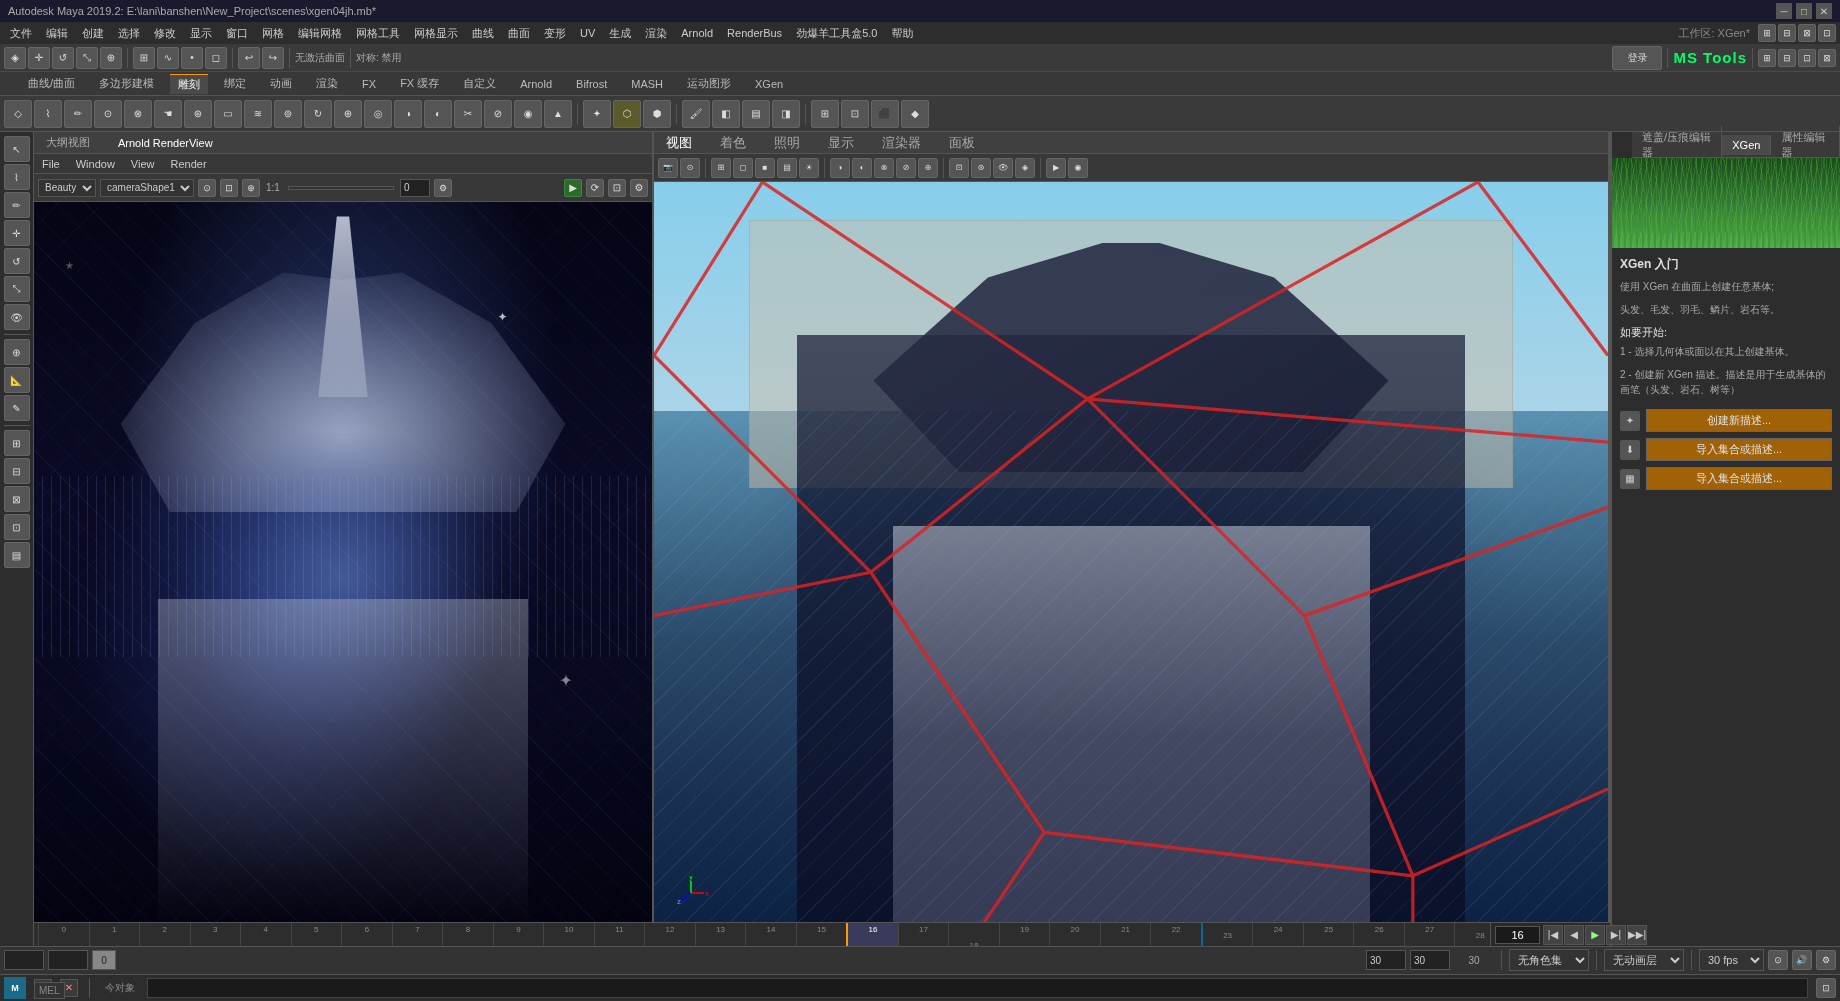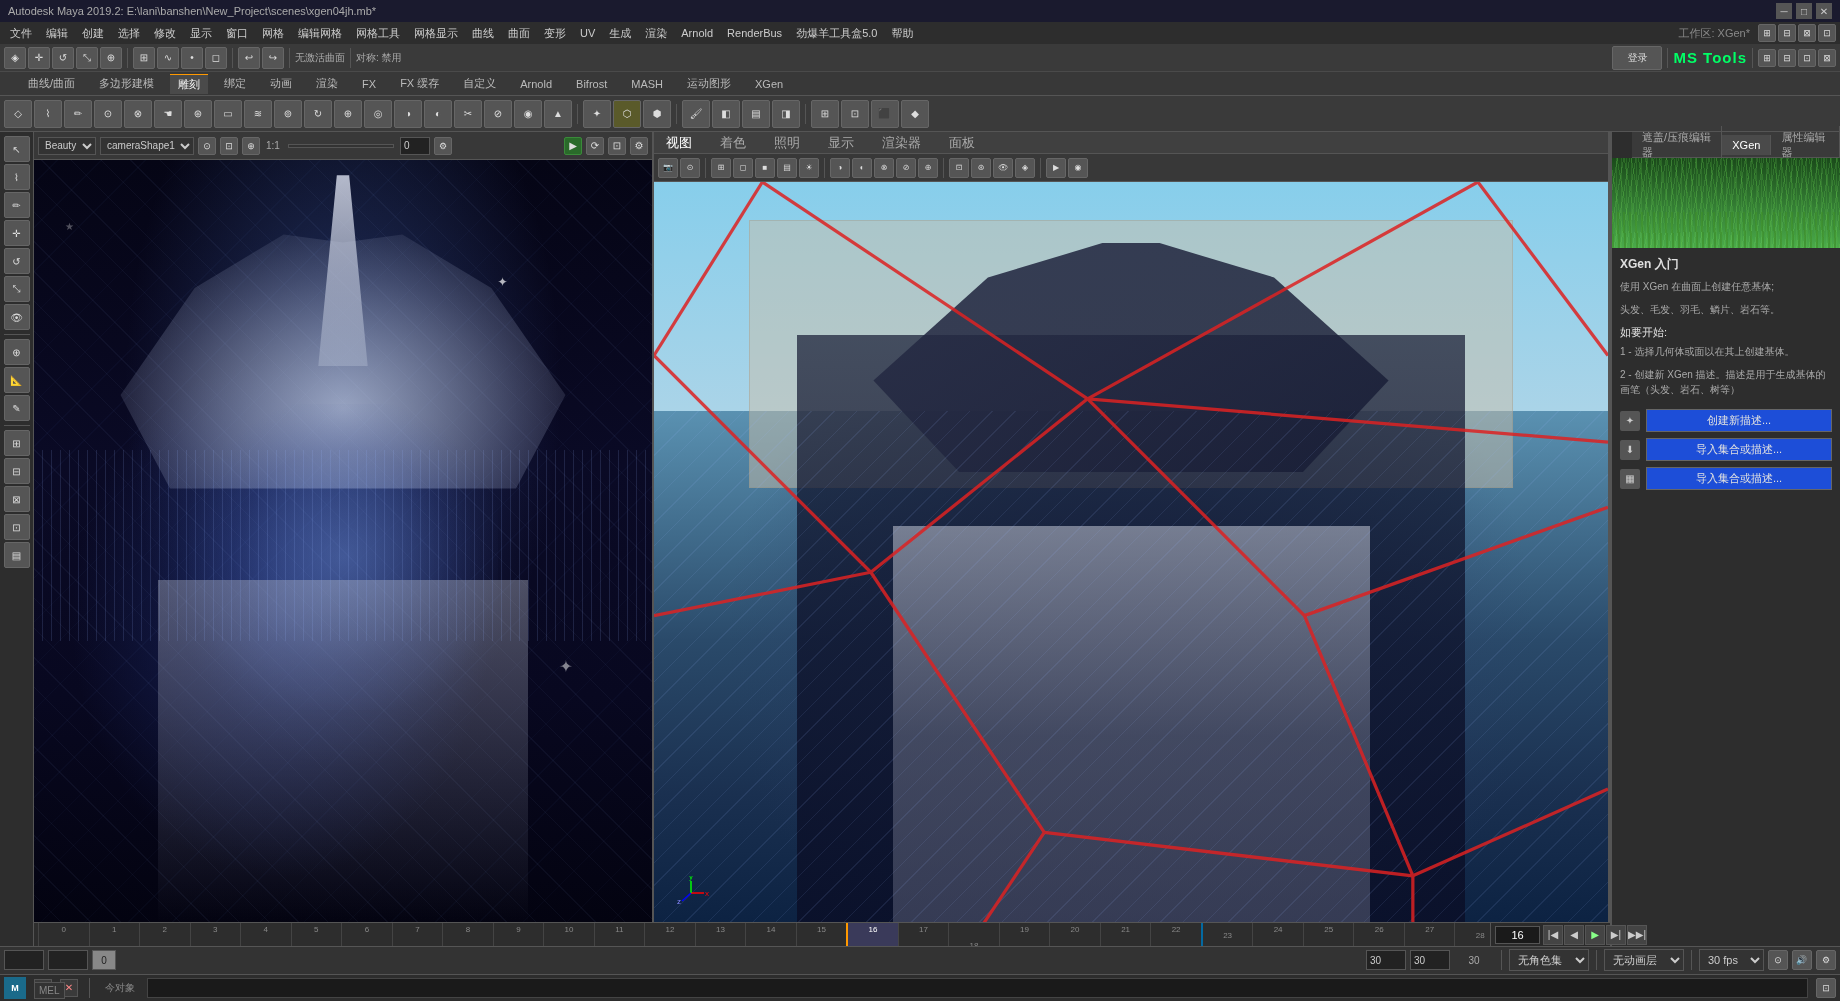--- a/index.html
+++ b/index.html
@@ -286,21 +286,21 @@
       background: #555;
       border-radius: 2px;
       display: flex;
       align-items: center;
       justify-content: center;
       font-size: 10px;
     }
     .xgen-btn-label {
       flex: 1;
       padding: 3px 8px;
-      background: #1d4ed8;
+      background: #a16207;
       border: 1px solid #666;
       color: #e0e0e0;
       font-size: 11px;
       cursor: pointer;
       text-align: center;
     }
 
     
     #timeline-area {
       position: absolute;
@@ -762,20 +762,30 @@
   <button class="icon-btn" style="width:26px;height:26px;">⊞</button>
   <button class="icon-btn" style="width:26px;height:26px;">⊟</button>
   <button class="icon-btn" style="width:26px;height:26px;">⊠</button>
   <button class="icon-btn" style="width:26px;height:26px;">⊡</button>
   <button class="icon-btn" style="width:26px;height:26px;">▤</button>
 </div>
 
 <div id="main-content">
 
   <div id="render-panel">
+    <div id="render-panel-header">
+      <span class="render-header-tab">大纲视图</span>
+      <span class="render-header-tab active">Arnold RenderView</span>
+    </div>
+    <div id="render-menu-bar">
+      <span class="menu-item" style="font-size:11px;padding:2px 4px;">File</span>
+      <span class="menu-item" style="font-size:11px;padding:2px 4px;">Window</span>
+      <span class="menu-item" style="font-size:11px;padding:2px 4px;">View</span>
+      <span class="menu-item" style="font-size:11px;padding:2px 4px;">Render</span>
+    </div>
     <div id="render-toolbar">
       <select class="select-small">
         <option>Beauty</option>
       </select>
       <select class="select-small" style="min-width:80px;">
         <option>cameraShape1</option>
       </select>
       <button class="icon-btn" style="width:18px;height:18px;font-size:9px;">⊙</button>
       <button class="icon-btn" style="width:18px;height:18px;font-size:9px;">⊡</button>
       <button class="icon-btn" style="width:18px;height:18px;font-size:9px;">⊕</button>

